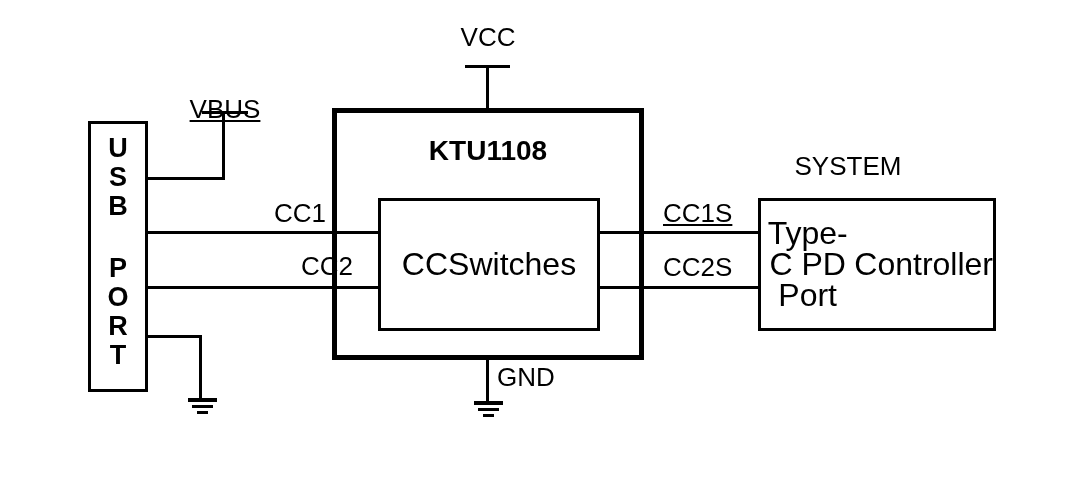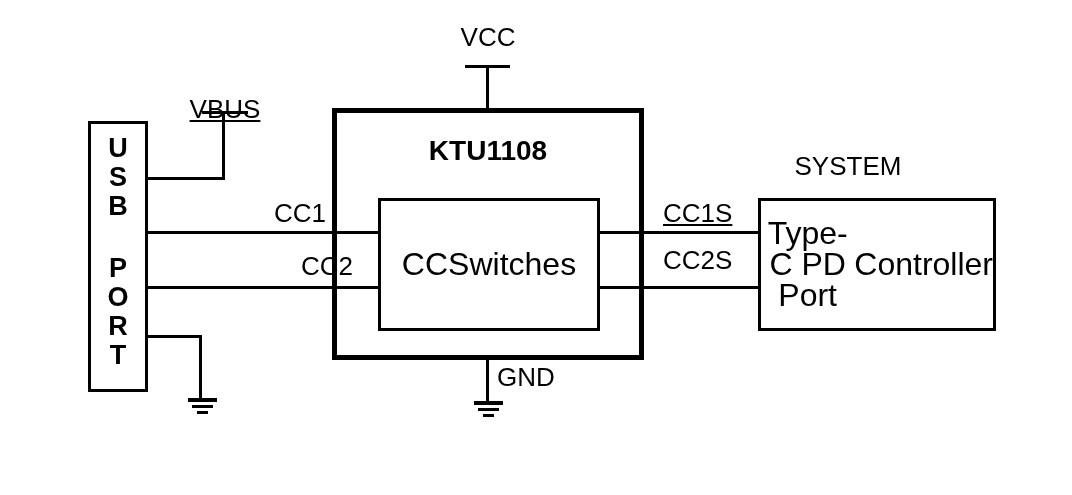--- a/index.html
+++ b/index.html
@@ -66,21 +66,21 @@
   </div>
 
   <div class="wire" style="left:148px; top:231px; width:230px; height:3px;"></div>
   <div class="wire" style="left:148px; top:286px; width:230px; height:3px;"></div>
   <div class="wire" style="left:600px; top:231px; width:158px; height:3px;"></div>
   <div class="wire" style="left:600px; top:286px; width:158px; height:3px;"></div>
 
   <div class="label center" style="left:270px; top:200px; width:60px;">CC1</div>
   <div class="label center" style="left:253px; top:253px; width:60px;margin-left:44px;">CC2</div>
   <div class="label center" style="left:663px; top:200px; width:66px;text-decoration:underline;">CC1S</div>
-  <div class="label center" style="left:663px; top:247px; width:66px;">CC2S</div>
+  <div class="label center" style="left:663px; top:254px; width:66px;">CC2S</div>
 
   <div class="label center" style="left:788px; top:153px; width:120px;">SYSTEM</div>
   <div id="ctrl-box" class="box block-text">
     <div>Type-C PD Port</div>
     <div>Controller</div>
   </div>
 
   <div class="wire" style="left:486px; top:358px; width:3px; height:45px;"></div>
   <div>
     <div class="wire" style="left:474px; top:401px; width:29px; height:4px;"></div>

